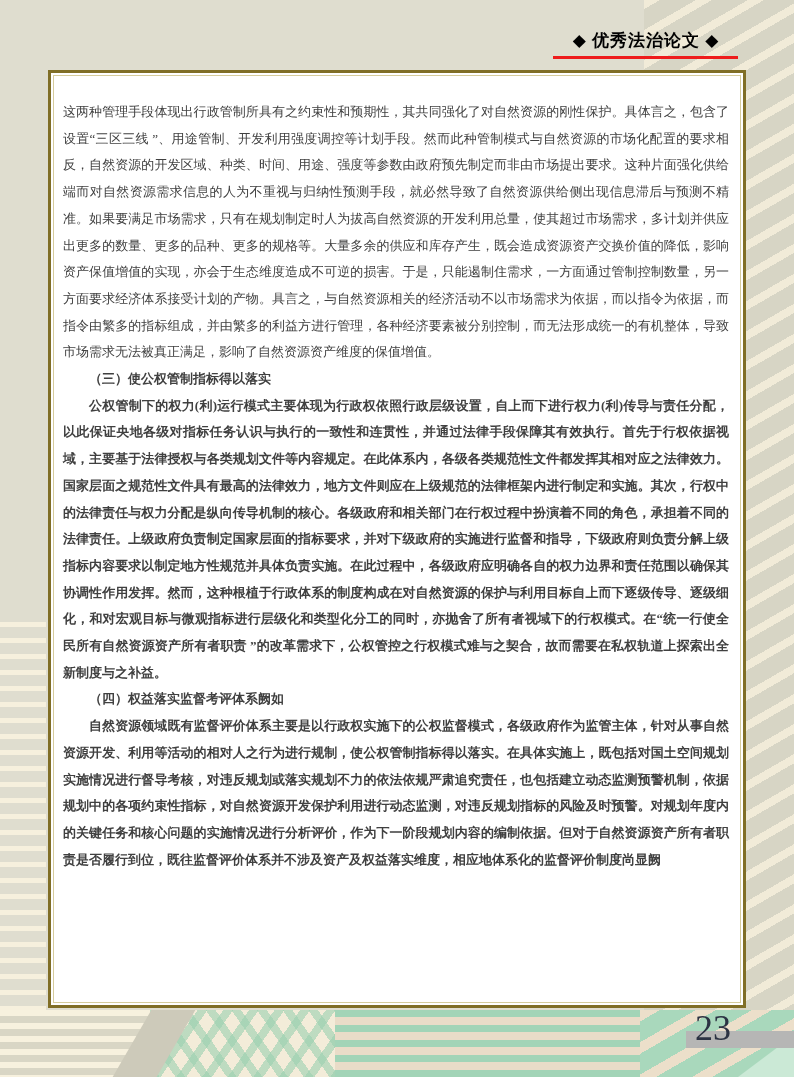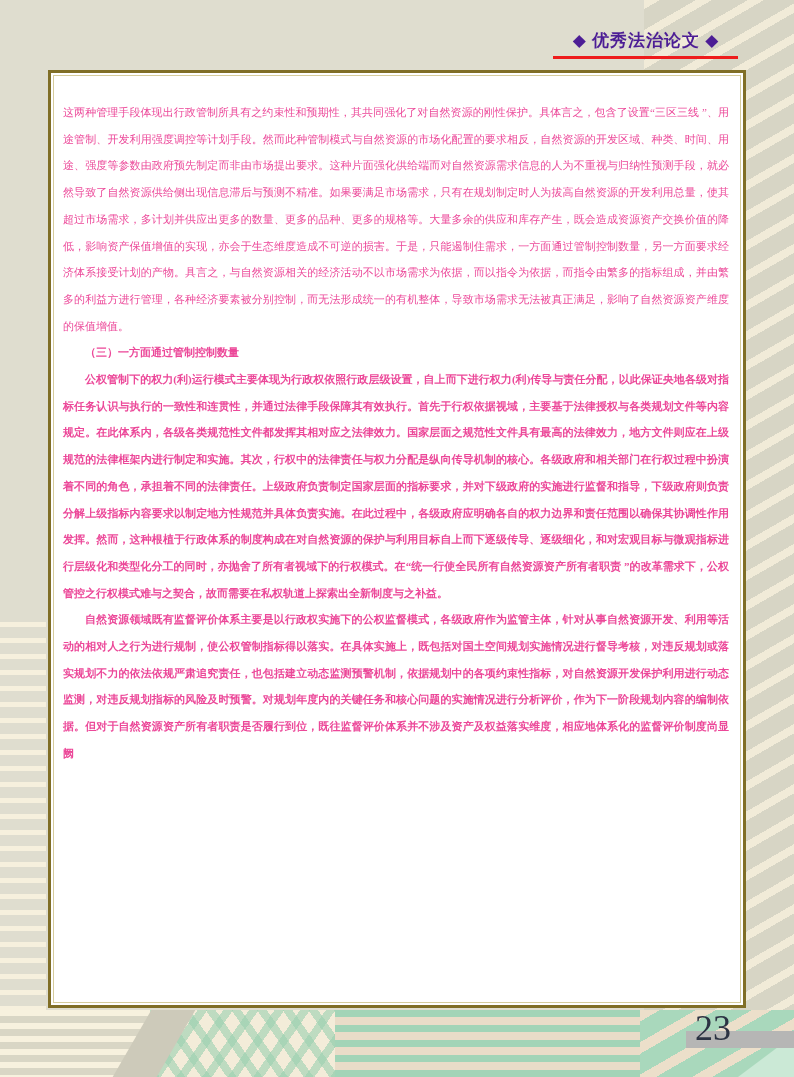--- a/index.html
+++ b/index.html
@@ -41,35 +41,35 @@
   .bz-tri{right:0;top:25px;width:80px;height:42px;background:#cbe9d6;clip-path:polygon(100% 0,100% 100%,30% 100%);}
   .gray-bar{position:absolute;left:686px;top:1031px;width:108px;height:17px;background:#b6b6b5;z-index:3;}
   .page-number{
     position:absolute;left:688px;top:1009px;width:50px;z-index:4;
     font-size:36px;line-height:1.1;color:#2c3343;text-align:center;
     font-family:"Liberation Serif","DejaVu Serif",serif;
   }
   
   .header-badge{
     position:absolute;top:29px;left:550px;width:192px;z-index:2;
-    color:#4c1d95;font-weight:bold;font-size:17px;letter-spacing:1px;
+    color:#000000;font-weight:bold;font-size:17px;letter-spacing:1px;
     text-align:center;white-space:nowrap;
     font-family:"Liberation Serif","DejaVu Serif",serif;
   }
   .header-underline{position:absolute;top:56px;left:553px;width:185px;height:3px;background:#ee1c1c;z-index:2;}
   
   .content-frame{
     position:absolute;left:48px;top:70px;width:698px;height:938px;z-index:2;
     background:#ffffff;border:3px solid #806e26;box-sizing:border-box;
     box-shadow:inset 0 0 0 2px #ffffff, inset 0 0 0 3px #d6cc9c;
     overflow:hidden;
   }
   .content-inner{
     padding:26px 14px 0 12px;
-    font-size:11px;line-height:26.7px;color:#ec4899;
+    font-size:13px;line-height:26.7px;color:#404040;
     text-align:justify;
   }
   .content-inner p{margin:0;}
   .indent{text-indent:2em;font-weight:bold;}
   .sec-heading{font-weight:bold;text-indent:2em;}
 </style>
 </head>
 <body>
 
 <div class="page">
@@ -86,21 +86,22 @@
     <div class="bz bz-tri"></div>
   </div>
   <div class="gray-bar"></div>
 
   <div class="header-badge">◆ 优秀法治论文 ◆</div>
   <div class="header-underline"></div>
 
   <div class="content-frame">
     <div class="content-inner">
       <p>这两种管理手段体现出行政管制所具有之约束性和预期性，其共同强化了对自然资源的刚性保护。具体言之，包含了设置“三区三线 ”、用途管制、开发利用强度调控等计划手段。然而此种管制模式与自然资源的市场化配置的要求相反，自然资源的开发区域、种类、时间、用途、强度等参数由政府预先制定而非由市场提出要求。这种片面强化供给端而对自然资源需求信息的人为不重视与归纳性预测手段，就必然导致了自然资源供给侧出现信息滞后与预测不精准。如果要满足市场需求，只有在规划制定时人为拔高自然资源的开发利用总量，使其超过市场需求，多计划并供应出更多的数量、更多的品种、更多的规格等。大量多余的供应和库存产生，既会造成资源资产交换价值的降低，影响资产保值增值的实现，亦会于生态维度造成不可逆的损害。于是，只能遏制住需求，一方面通过管制控制数量，另一方面要求经济体系接受计划的产物。具言之，与自然资源相关的经济活动不以市场需求为依据，而以指令为依据，而指令由繁多的指标组成，并由繁多的利益方进行管理，各种经济要素被分别控制，而无法形成统一的有机整体，导致市场需求无法被真正满足，影响了自然资源资产维度的保值增值。</p>
-      <p class="sec-heading">（三）一方面通过管制控制数量</p>
+      <p class="sec-heading">（三）使公权管制指标得以落实</p>
       <p class="indent">公权管制下的权力(利)运行模式主要体现为行政权依照行政层级设置，自上而下进行权力(利)传导与责任分配，以此保证央地各级对指标任务认识与执行的一致性和连贯性，并通过法律手段保障其有效执行。首先于行权依据视域，主要基于法律授权与各类规划文件等内容规定。在此体系内，各级各类规范性文件都发挥其相对应之法律效力。国家层面之规范性文件具有最高的法律效力，地方文件则应在上级规范的法律框架内进行制定和实施。其次，行权中的法律责任与权力分配是纵向传导机制的核心。各级政府和相关部门在行权过程中扮演着不同的角色，承担着不同的法律责任。上级政府负责制定国家层面的指标要求，并对下级政府的实施进行监督和指导，下级政府则负责分解上级指标内容要求以制定地方性规范并具体负责实施。在此过程中，各级政府应明确各自的权力边界和责任范围以确保其协调性作用发挥。然而，这种根植于行政体系的制度构成在对自然资源的保护与利用目标自上而下逐级传导、逐级细化，和对宏观目标与微观指标进行层级化和类型化分工的同时，亦抛舍了所有者视域下的行权模式。在“统一行使全民所有自然资源资产所有者职责 ”的改革需求下，公权管控之行权模式难与之契合，故而需要在私权轨道上探索出全新制度与之补益。</p>
+      <p class="sec-heading">（四）权益落实监督考评体系阙如</p>
       <p class="indent">自然资源领域既有监督评价体系主要是以行政权实施下的公权监督模式，各级政府作为监管主体，针对从事自然资源开发、利用等活动的相对人之行为进行规制，使公权管制指标得以落实。在具体实施上，既包括对国土空间规划实施情况进行督导考核，对违反规划或落实规划不力的依法依规严肃追究责任，也包括建立动态监测预警机制，依据规划中的各项约束性指标，对自然资源开发保护利用进行动态监测，对违反规划指标的风险及时预警。对规划年度内的关键任务和核心问题的实施情况进行分析评价，作为下一阶段规划内容的编制依据。但对于自然资源资产所有者职责是否履行到位，既往监督评价体系并不涉及资产及权益落实维度，相应地体系化的监督评价制度尚显阙</p>
     </div>
   </div>
 
   <div class="page-number">23</div>
 
 </div>
 
 </body></html>

